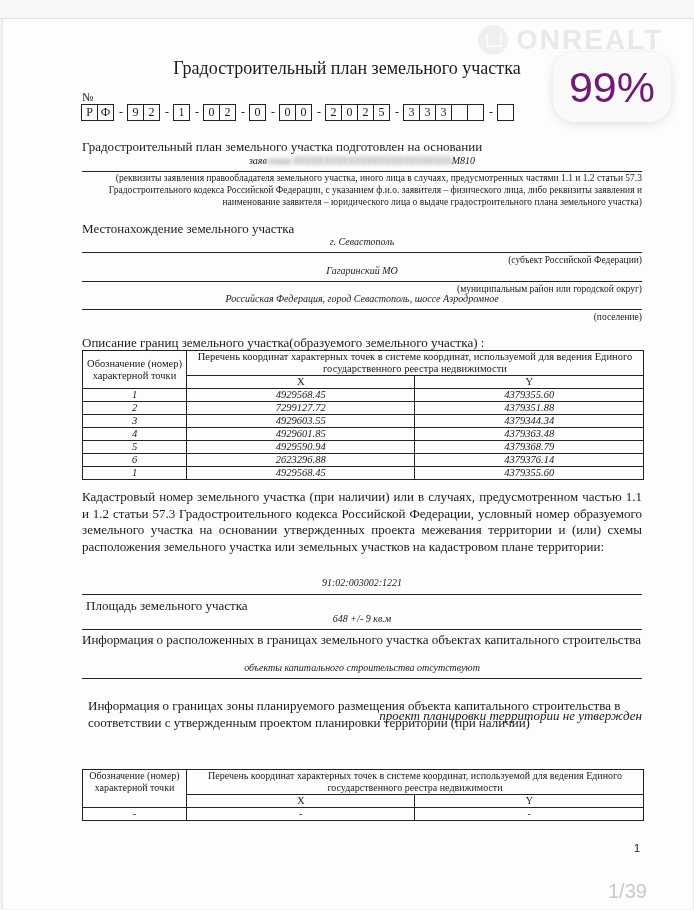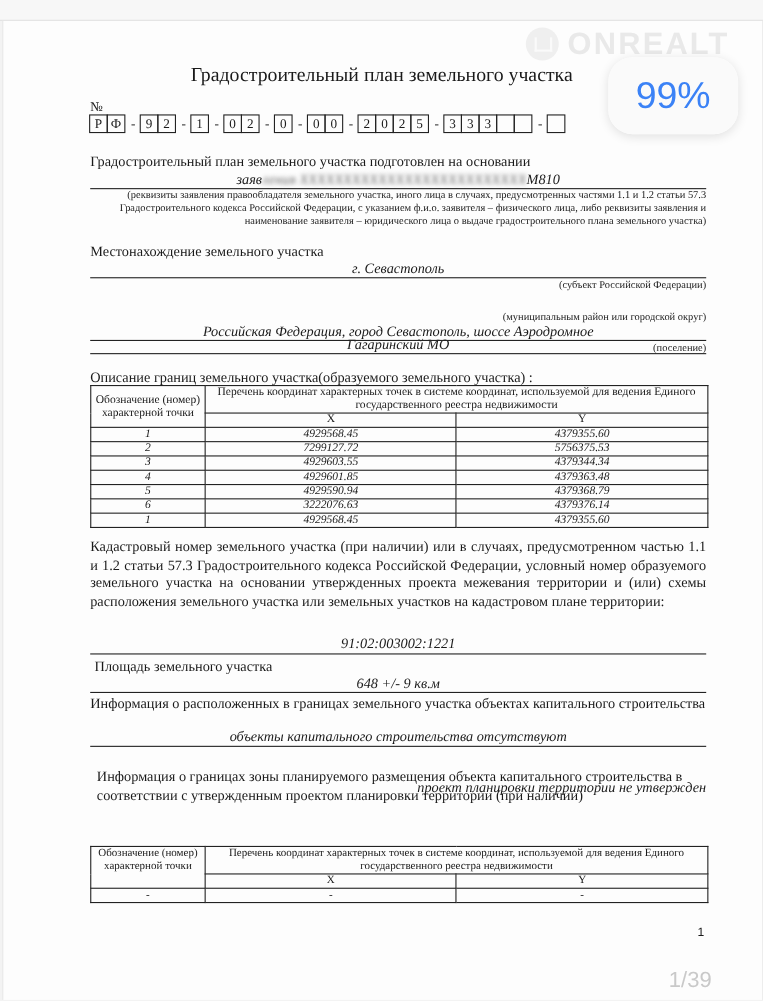--- a/index.html
+++ b/index.html
@@ -29,37 +29,37 @@
   }
   .wm-icon:after {
     content:""; position:absolute; left:8px; top:9px; width:12px; height:11px;
     border:2px solid #fafafa; border-top:none;
   }
   .zoom-badge {
     position:absolute; left:553px; top:52px; width:118px; height:70px;
     background:rgba(250,250,250,0.96); border-radius:22px;
     box-shadow:0 2px 10px rgba(0,0,0,0.12);
     display:flex; align-items:center; justify-content:center;
-    font-family:"Liberation Sans", sans-serif; font-size:34px; color:#3b82f6;
+    font-family:"Liberation Sans", sans-serif; font-size:43px; color:#701a75;
   }
   .doc-title {
     position:absolute; left:0; width:694px; top:58px; text-align:center;
     font-size:18px;
   }
   .num-label { position:absolute; left:82px; top:90px; font-size:12px; }
   .reg-row { position:absolute; left:82px; top:104px; display:flex; align-items:center; font-size:12px; }
   .reg-row .box {
     display:inline-flex; align-items:center; justify-content:center;
     width:15px; height:15px; border:1px solid #222; margin-left:-1px;
   }
   .reg-row .dash { width:14px; text-align:center; }
   .line-text { position:absolute; font-size:13px; }
   .under {
     position:absolute; left:82px; width:560px; border-bottom:1.5px solid #222;
-    text-align:center; font-style:italic; font-size:13px;
+    text-align:center; font-style:italic; font-size:10px;
   }
   .small-center {
     position:absolute; left:82px; width:560px; text-align:right; font-size:9.5px; line-height:12px;
   }
   .blur {
     color:transparent; text-shadow:0 0 4px rgba(60,60,60,0.8);
   }
   table.coords {
     position:absolute; left:82px; border-collapse:collapse; font-size:10.5px;
   }
@@ -126,21 +126,21 @@
 
 <div class="line-text" style="left:82px; top:139px;">Градостроительный план земельного участка подготовлен на основании</div>
 <div class="under" style="top:155px; height:16px;">
   <span>заяв</span><span class="blur">ления ХХХХХХХХХХХХХХХХХХХХХХХХХХ</span><span>M810</span>
 </div>
 <div class="small-center" style="top:172px;">(реквизиты заявления правообладателя земельного участка, иного лица в случаях, предусмотренных частями 1.1 и 1.2 статьи 57.3 Градостроительного кодекса Российской Федерации, с указанием ф.и.о. заявителя – физического лица, либо реквизиты заявления и наименование заявителя – юридического лица о выдаче градостроительного плана земельного участка)</div>
 
 <div class="line-text" style="left:82px; top:221px;">Местонахождение земельного участка</div>
 <div class="under" style="top:236px; height:16px;">г. Севастополь</div>
 <div class="small-center" style="top:254px;">(субъект Российской Федерации)</div>
-<div class="under" style="top:265px; height:16px;margin-top:40px;">Гагаринский МО</div>
+<div class="under" style="top:265px; height:16px;">Гагаринский МО</div>
 <div class="small-center" style="top:283px;">(муниципальным район или городской округ)</div>
 <div class="under" style="top:293px; height:16px;">Российская Федерация, город Севастополь, шоссе Аэродромное</div>
 <div class="small-center" style="top:311px;">(поселение)</div>
 
 <div class="line-text" style="left:82px; top:335px;">Описание границ земельного участка(образуемого земельного участка) :</div>
 <table class="coords" style="top:350px; width:562px;">
   <thead>
     <tr>
       <th rowspan="2" style="width:95px;">Обозначение (номер) характерной точки</th>
       <th colspan="2">Перечень координат характерных точек в системе координат, используемой для ведения Единого государственного реестра недвижимости</th>
@@ -152,40 +152,40 @@
   </thead>
   <tbody id="boundaries-body">
       <tr>
         <td class="it">1</td>
         <td class="it">4929568.45</td>
         <td class="it">4379355.60</td>
       </tr>
       <tr>
         <td class="it">2</td>
         <td class="it">7299127.72</td>
-        <td class="it">5756375.53</td>
+        <td class="it">4379351.88</td>
       </tr>
       <tr>
         <td class="it">3</td>
         <td class="it">4929603.55</td>
         <td class="it">4379344.34</td>
       </tr>
       <tr>
         <td class="it">4</td>
         <td class="it">4929601.85</td>
         <td class="it">4379363.48</td>
       </tr>
       <tr>
         <td class="it">5</td>
         <td class="it">4929590.94</td>
         <td class="it">4379368.79</td>
       </tr>
       <tr>
         <td class="it">6</td>
-        <td class="it">3222076.63</td>
+        <td class="it">2623296.88</td>
         <td class="it">4379376.14</td>
       </tr>
       <tr>
         <td class="it">1</td>
         <td class="it">4929568.45</td>
         <td class="it">4379355.60</td>
       </tr>
     </tbody>
 </table>
 

